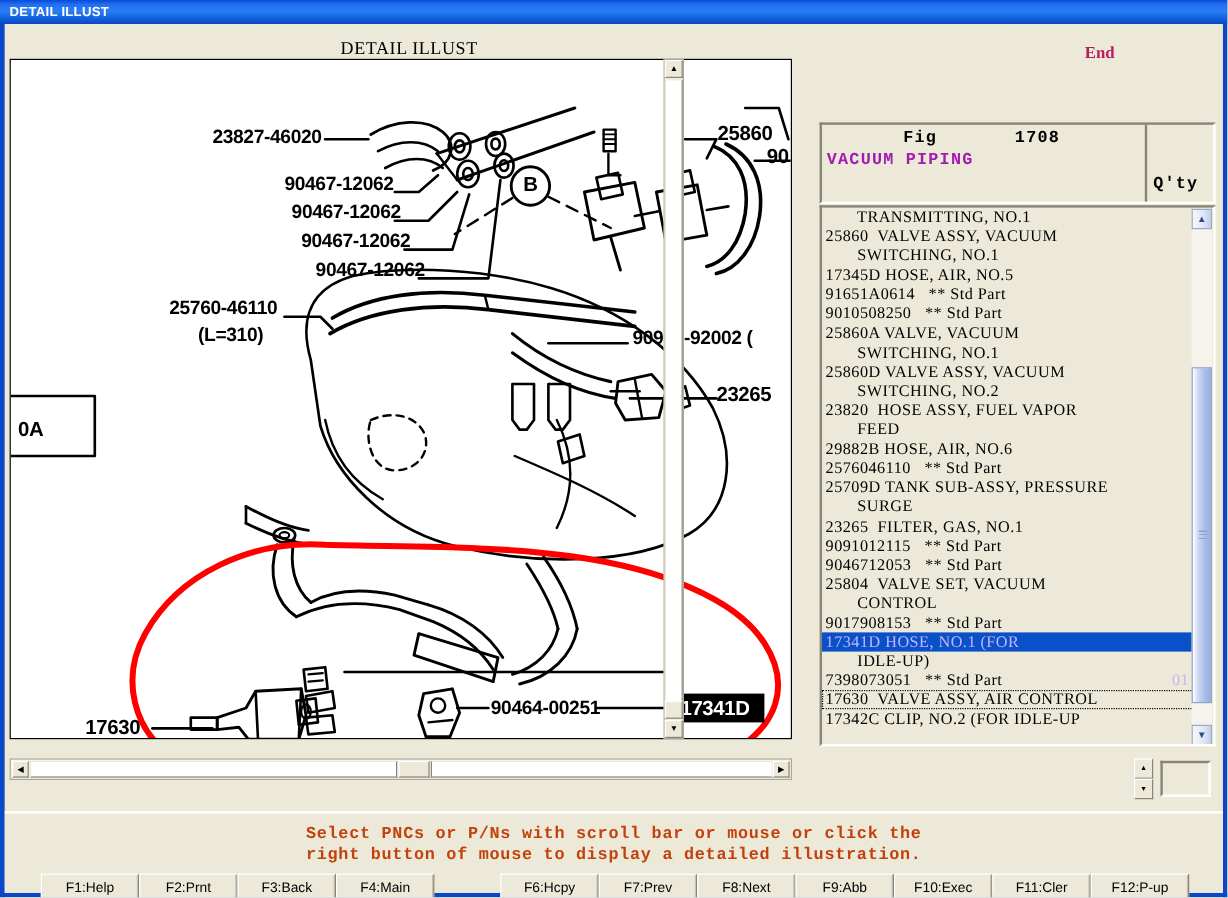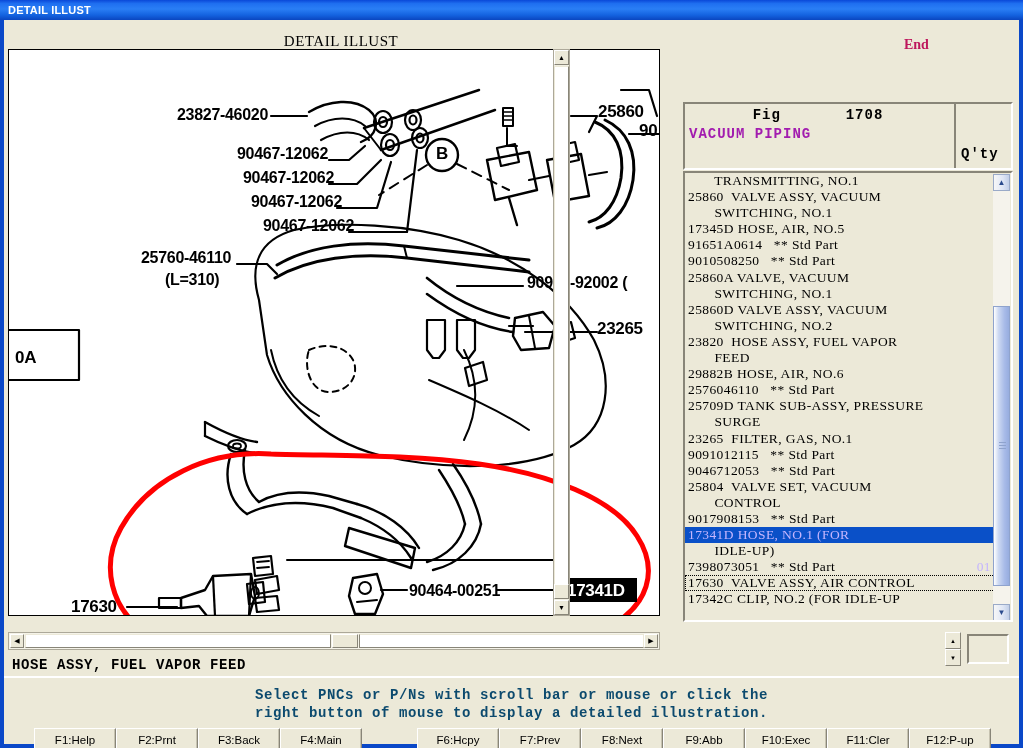--- a/index.html
+++ b/index.html
@@ -400,21 +400,21 @@
     box-sizing: border-box;
   }
   .instructions {
     position: absolute;
     left: 0; top: 8px;
     width: 1015px;
     text-align: center;
     font-family: "Liberation Mono", monospace;
     font-size: 14px;
     font-weight: bold;
-    color: #0c4a6e;
+    color: #c2410c;
     line-height: 18px;
     letter-spacing: 0.6px;
   }
   .fkeys {
     position: absolute;
     left: 0; top: 50px;
     width: 1015px;
     height: 24px;
   }
   .fkey {
@@ -618,23 +618,20 @@
     </div>
 
     <div class="hscroll">
       <div class="arrow left">◀</div>
       <div class="track-l"></div>
       <div class="thumb"></div>
       <div class="track-r"></div>
       <div class="arrow right">▶</div>
     </div>
 
-    <div class="desc-bar">
-      <span>HOSE ASSY, FUEL VAPOR FEED</span>
-    </div>
 
     <div class="fig-header">
       <div class="fig-line">
         <span>Fig</span>
         <span style="display:inline-block;width:46px"></span>
         <span>1708</span>
       </div>
       <div class="fig-name">VACUUM PIPING</div>
       <div class="divider"></div>
       <div class="qty-label">Q'ty</div>

